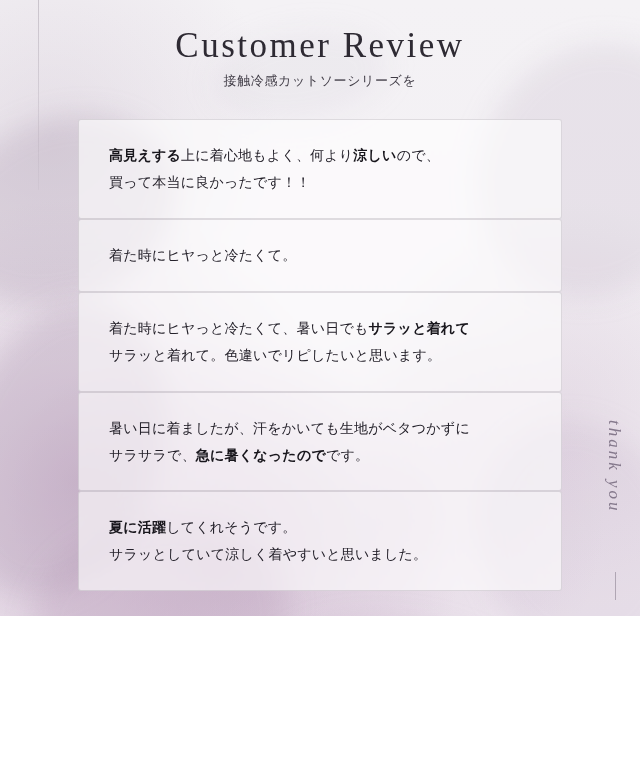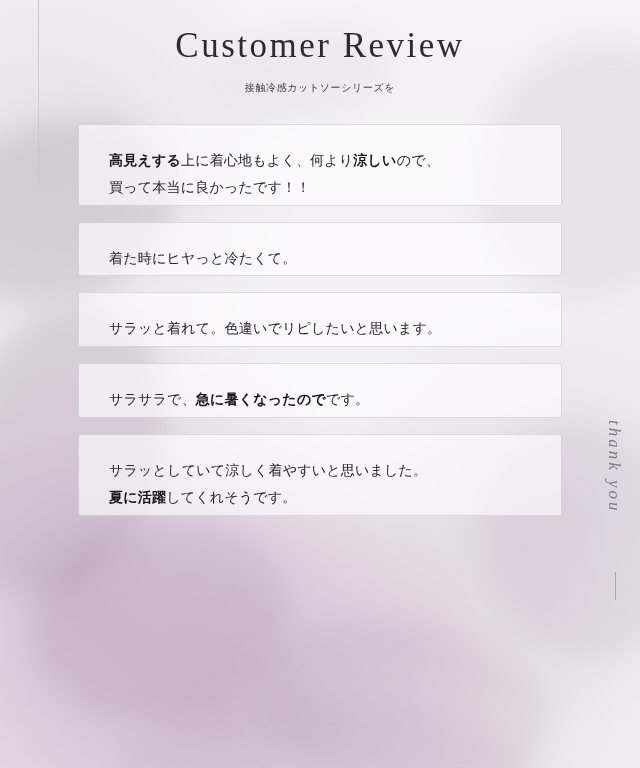--- a/index.html
+++ b/index.html
@@ -11,21 +11,21 @@
     height: 768px;
     overflow: hidden;
     font-family: "Liberation Sans", sans-serif;
     background: #ffffff;
   }
 
   
   .page {
     position: relative;
     width: 640px;
-    height: 768px;
+    height: 616px;
     background:
       radial-gradient(circle at 12% 78%, rgba(196,168,196,0.55) 0%, rgba(196,168,196,0.0) 38%),
       radial-gradient(circle at 34% 92%, rgba(186,154,186,0.45) 0%, rgba(186,154,186,0.0) 34%),
       radial-gradient(circle at 62% 84%, rgba(205,182,205,0.38) 0%, rgba(205,182,205,0.0) 32%),
       radial-gradient(circle at 88% 66%, rgba(200,178,200,0.30) 0%, rgba(200,178,200,0.0) 30%),
       radial-gradient(circle at 8% 22%, rgba(206,193,208,0.40) 0%, rgba(206,193,208,0.0) 30%),
       linear-gradient(180deg, #f4f2f5 0%, #f3f0f4 40%, #f2eef3 68%, #f0eaf1 100%);
     overflow: hidden;
   }
 
@@ -64,39 +64,37 @@
   .title {
     font-family: "Liberation Serif", serif;
     font-size: 35px;
     letter-spacing: 2.5px;
     color: #2e2a33;
     font-weight: 400;
     margin: 0;
     line-height: 1.35;
   }
   .subtitle {
-    margin-top: 10px;
-    font-size: 10px;
+    font-size: 13px;
     line-height: 1.85;
     color: #403c46;
     letter-spacing: 0.6px;
   }
 
   
   .reviews {
     position: relative;
     margin: 26px auto 0 auto;
     width: 484px;
   }
   .review-card {
     position: relative;
     box-sizing: border-box;
     width: 484px;
-    margin-bottom: 16px;
-    padding: 22px 26px 4px 30px;
+    padding: 22px 26px 22px 30px;
     background: rgba(255,255,255,0.62);
     border: 1px solid rgba(120,110,125,0.22);
     border-radius: 3px;
     backdrop-filter: blur(1px);
   }
   .review-text {
     font-size: 14px;
     line-height: 1.92;
     color: #24212a;
     letter-spacing: 0.2px;
@@ -159,32 +157,34 @@
           <div><span>買って本当に良かったです！！</span></div>
         </div>
       </div>
       <div class="review-card">
         <div class="review-text">
           <div><span>着た時にヒヤっと冷たくて。</span></div>
         </div>
       </div>
       <div class="review-card">
         <div class="review-text">
+          <div><span>着た時にヒヤっと冷たくて、暑い日でも</span><b>サラッと着れて</b></div>
           <div><span>サラッと着れて。色違いでリピしたいと思います。</span></div>
         </div>
       </div>
       <div class="review-card">
         <div class="review-text">
+          <div><span>暑い日に着ましたが、汗をかいても生地がベタつかずに</span></div>
           <div><span>サラサラで、</span><b>急に暑くなったので</b><span>です。</span></div>
         </div>
       </div>
       <div class="review-card">
         <div class="review-text">
+          <div><b>夏に活躍</b><span>してくれそうです。</span></div>
           <div><span>サラッとしていて涼しく着やすいと思いました。</span></div>
-          <div><b>夏に活躍</b><span>してくれそうです。</span></div>
         </div>
       </div>
     </div>
 
   <div class="thankyou">thank you</div>
   <div class="thankyou-line"></div>
 
 </div>
 
 </body></html>

